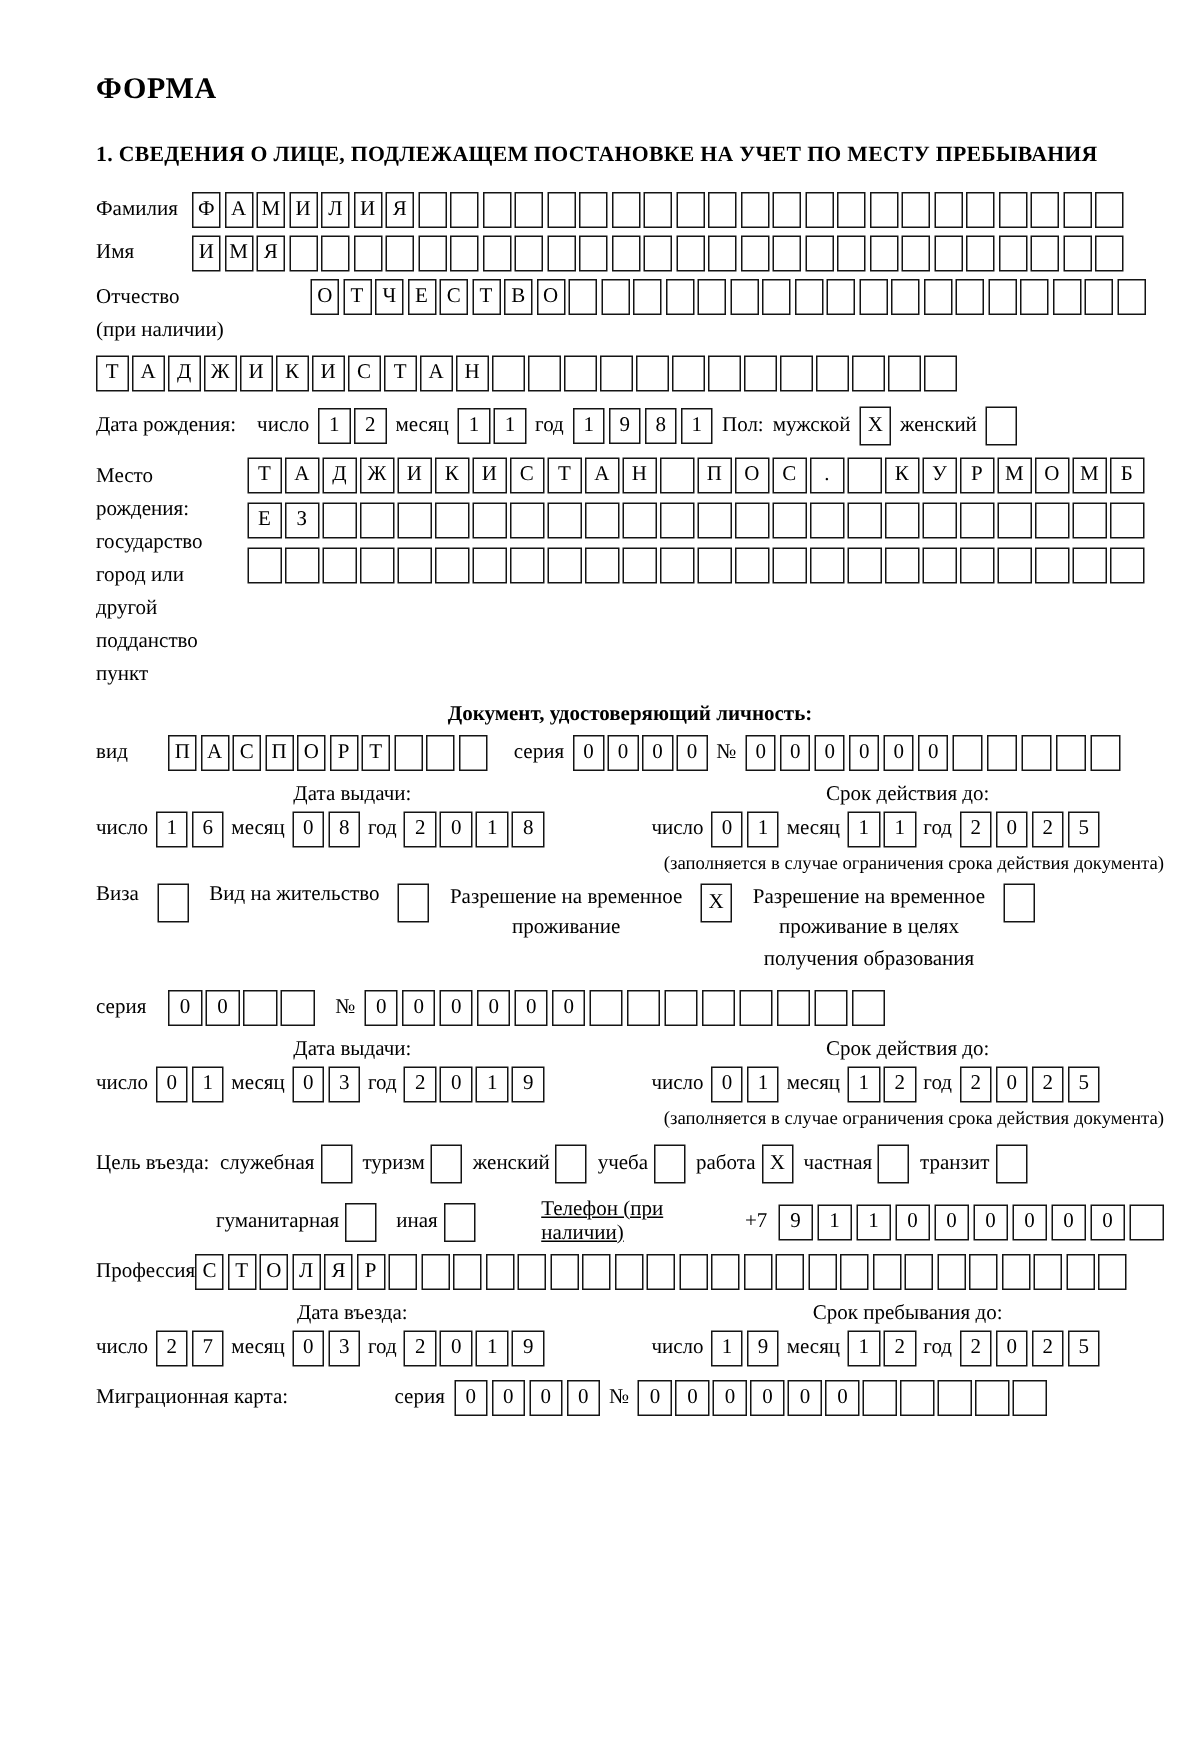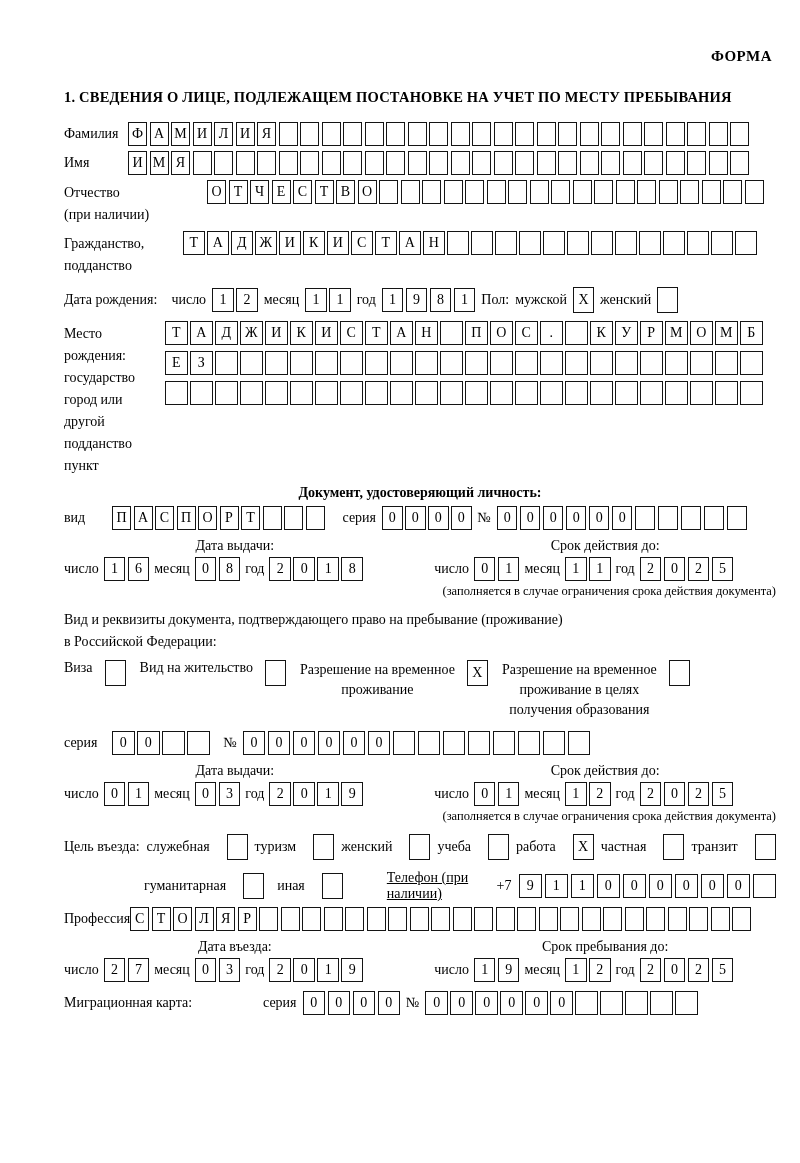--- a/index.html
+++ b/index.html
@@ -3,21 +3,21 @@
 <meta charset="utf-8">
 <style>
   html,body{margin:0;padding:0;background:#fff;}
   body{width:800px;min-height:1163px;color:#000;
        font-family:"Liberation Serif","DejaVu Serif",serif;font-size:14px;}
   .page{box-sizing:border-box;width:800px;min-height:1163px;padding:34px 24px 10px 64px;position:relative;}
 
   
   .appendix{margin-left:552px;width:185px;font-size:13px;line-height:1.5;}
   .appendix .amend{margin-top:5px;}
-  .forma{text-align:right;font-weight:bold;font-size:15px;margin:14px 4px 0 0;letter-spacing:.5px;}
+  .forma{text-align:left;font-weight:bold;font-size:20px;margin:14px 4px 0 0;letter-spacing:.5px;}
 
   
   .title{text-align:center;font-weight:bold;font-size:15px;line-height:1.5;margin-top:12px;}
   .blank-line{display:inline-block;width:56px;border-bottom:2px solid #222;height:14px;margin-left:10px;vertical-align:baseline;}
   .sec-heading{font-weight:bold;font-size:14.5px;margin-top:24px;letter-spacing:.2px;}
 
   
   .frow{display:flex;align-items:flex-start;margin-top:5px;}
   .lbl{flex:0 0 auto;padding-top:4px;}
   .lbl2{flex:0 0 auto;line-height:22px;padding-top:2px;}
@@ -40,21 +40,21 @@
   .date-col{flex:0 0 48%;display:flex;flex-direction:column;}
   .date-heading{text-align:center;font-size:14px;margin-bottom:3px;}
   .date-line{display:flex;align-items:center;gap:5px;}
   .note{font-size:12.5px;text-align:right;margin-top:3px;}
 
   .intro{margin-top:10px;line-height:1.6;}
   .visa-row{display:flex;align-items:flex-start;gap:14px;margin-top:6px;}
   .visa-item{display:flex;align-items:flex-start;gap:12px;}
   .visa-item .txt{text-align:center;line-height:1.45;}
   .purpose-row{display:flex;align-items:center;gap:7px;margin-top:10px;flex-wrap:nowrap;}
-  .pair{display:flex;align-items:center;gap:17px;}
+  .pair{display:flex;align-items:center;gap:4px;}
   .indent{margin-left:80px;}
 </style>
 </head>
 <body>
 
 <div class="page">
 
   <div class="forma">ФОРМА</div>
 
 
@@ -159,24 +159,20 @@
         <span class="cell"></span>
         <span class="cell"></span>
         <span class="cell"></span>
         <span class="cell"></span>
         <span class="cell"></span>
         <span class="cell"></span>
       </div>
   </div>
 
   <div class="frow">
-    <div class="lbl2" style="flex-basis:119px;">
-      <div>Гражданство,</div>
-      <div>подданство</div>
-    </div>
     <div class="cells w24">
         <span class="cell">Т</span>
         <span class="cell">А</span>
         <span class="cell">Д</span>
         <span class="cell">Ж</span>
         <span class="cell">И</span>
         <span class="cell">К</span>
         <span class="cell">И</span>
         <span class="cell">С</span>
         <span class="cell">Т</span>
@@ -393,24 +389,20 @@
             <span class="cell">2</span>
             <span class="cell">0</span>
             <span class="cell">2</span>
             <span class="cell">5</span>
           </span>
       </div>
     </div>
   </div>
   <div class="note">(заполняется в случае ограничения срока действия документа)</div>
 
-  <div class="intro">
-    <div>Вид и реквизиты документа, подтверждающего право на пребывание (проживание)</div>
-    <div>в Российской Федерации:</div>
-  </div>
 
   <div class="visa-row">
     <div class="visa-item">
       <span>Виза</span>
       <span class="cbx"></span>
     </div>
     <div class="visa-item">
       <span>Вид на жительство</span>
       <span class="cbx"></span>
     </div>

